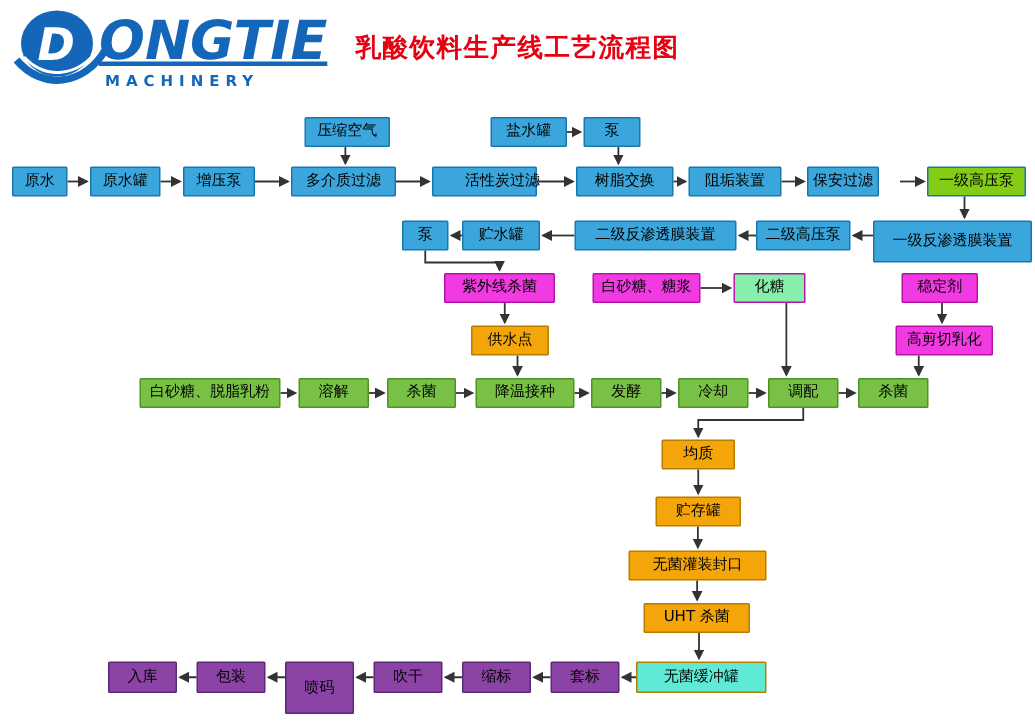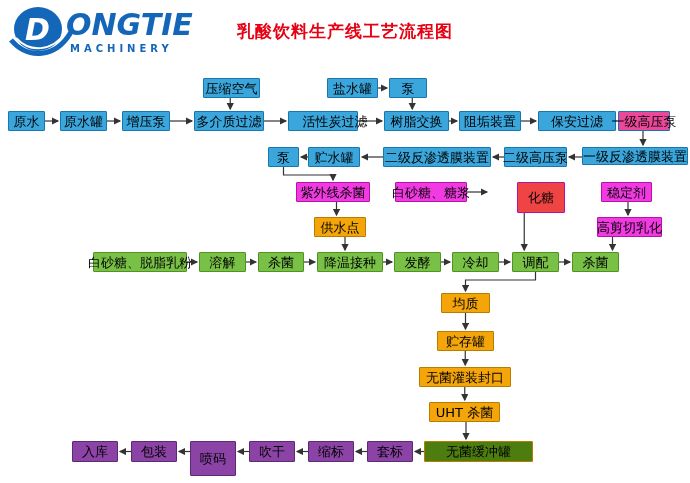--- a/index.html
+++ b/index.html
@@ -4,30 +4,30 @@
 <style>
   html,body{margin:0;padding:0;background:#fff;}
   #stage{
     position:relative;width:690px;height:483px;background:#ffffff;
     font-family:"DejaVu Sans","Liberation Sans",sans-serif;overflow:hidden;
   }
   #edges{position:absolute;left:0;top:0;width:690px;height:483px;pointer-events:none;}
   .edge{fill:none;stroke:var(--c-arrow,#333);stroke-width:1.2;}
   .node{
     position:absolute;display:flex;align-items:center;justify-content:center;
-    font-size:13px;line-height:1;color:#000;border:1px solid #555;
+    font-size:10px;line-height:1;color:#000;border:1px solid #555;
     box-sizing:border-box;white-space:nowrap;border-radius:1px;
   }
   .title{
     position:absolute;top:20px;left:0;width:100%;text-align:center;
     font-size:17px;font-weight:bold;color:var(--c-title,#e60012);letter-spacing:1px;
   }
   .logo{position:absolute;top:4px;left:8px;display:flex;align-items:flex-start;}
   .logo-text{display:flex;flex-direction:column;margin-left:-6px;margin-top:6px;}
-  .brand{font-size:30px;font-weight:bold;font-style:italic;color:var(--c-brand,#1467b8);line-height:1;}
+  .brand{font-size:36px;font-weight:bold;font-style:italic;color:var(--c-brand,#1467b8);line-height:1;text-decoration:underline;}
   .machinery{font-size:10px;font-weight:bold;letter-spacing:4px;color:var(--c-brand,#1467b8);margin-top:3px;margin-left:4px;}
 </style>
 </head>
 <body>
 
 <div id="stage">
 
   <svg id="edges" width="690" height="483" viewBox="0 0 690 483">
     <defs>
       <marker id="arrowhead" markerWidth="7" markerHeight="7" refX="5" refY="3" orient="auto">
@@ -96,46 +96,46 @@
       <div class="node" style="left: 203px; top: 78px; width: 57px; height: 20px; background: rgb(58, 166, 220); border-color: rgb(24, 120, 174);">压缩空气</div>
       <div class="node" style="left: 327px; top: 78px; width: 51px; height: 20px; background: rgb(58, 166, 220); border-color: rgb(24, 120, 174);">盐水罐</div>
       <div class="node" style="left: 389px; top: 78px; width: 38px; height: 20px; background: rgb(58, 166, 220); border-color: rgb(24, 120, 174);">泵</div>
       <div class="node" style="left: 8px; top: 111px; width: 37px; height: 20px; background: rgb(58, 166, 220); border-color: rgb(24, 120, 174);">原水</div>
       <div class="node" style="left: 60px; top: 111px; width: 47px; height: 20px; background: rgb(58, 166, 220); border-color: rgb(24, 120, 174);">原水罐</div>
       <div class="node" style="left: 122px; top: 111px; width: 48px; height: 20px; background: rgb(58, 166, 220); border-color: rgb(24, 120, 174);">增压泵</div>
       <div class="node" style="left: 194px; top: 111px; width: 70px; height: 20px; background: rgb(58, 166, 220); border-color: rgb(24, 120, 174);">多介质过滤</div>
       <div class="node" style="left: 288px; top: 111px; width: 70px; height: 20px; background: rgb(58, 166, 220); border-color: rgb(24, 120, 174); padding-left: 24px;">活性炭过滤</div>
       <div class="node" style="left: 384px; top: 111px; width: 65px; height: 20px; background: rgb(58, 166, 220); border-color: rgb(24, 120, 174);">树脂交换</div>
       <div class="node" style="left: 459px; top: 111px; width: 62px; height: 20px; background: rgb(58, 166, 220); border-color: rgb(24, 120, 174);">阻垢装置</div>
-      <div class="node" style="left: 538px; top: 111px; width: 78px; height: 20px; background: rgb(58, 166, 220); border-color: rgb(24, 120, 174);">保安过滤</div>
-      <div class="node" style="left: 618px; top: 111px; width: 52px; height: 20px; background: #ec4899; border-color: rgb(24, 120, 174);">一级高压泵</div>
+      <div class="node" style="left: 538px; top: 111px; width: 48px; height: 20px; background: rgb(58, 166, 220); border-color: rgb(24, 120, 174);">保安过滤</div>
+      <div class="node" style="left: 618px; top: 111px; width: 66px; height: 20px; background: #84cc16; border-color: rgb(24, 120, 174);">一级高压泵</div>
       <div class="node" style="left: 268px; top: 147px; width: 31px; height: 20px; background: rgb(58, 166, 220); border-color: rgb(24, 120, 174);">泵</div>
       <div class="node" style="left: 308px; top: 147px; width: 52px; height: 20px; background: rgb(58, 166, 220); border-color: rgb(24, 120, 174);">贮水罐</div>
       <div class="node" style="left: 383px; top: 147px; width: 108px; height: 20px; background: rgb(58, 166, 220); border-color: rgb(24, 120, 174);">二级反渗透膜装置</div>
       <div class="node" style="left: 504px; top: 147px; width: 63px; height: 20px; background: rgb(58, 166, 220); border-color: rgb(24, 120, 174); text-align: right;">二级高压泵</div>
-      <div class="node" style="left: 582px; top: 147px; width: 106px; height: 18px; background: rgb(58, 166, 220); border-color: rgb(24, 120, 174);">一级反渗透膜装置</div>
+      <div class="node" style="left: 582px; top: 147px; width: 106px; height: 28px; background: rgb(58, 166, 220); border-color: rgb(24, 120, 174);">一级反渗透膜装置</div>
       <div class="node" style="left: 296px; top: 182px; width: 74px; height: 20px; background: rgb(242, 58, 226); border-color: rgb(181, 19, 168);">紫外线杀菌</div>
       <div class="node" style="left: 395px; top: 182px; width: 72px; height: 20px; background: rgb(242, 58, 226); border-color: rgb(181, 19, 168);">白砂糖、糖浆</div>
-      <div class="node" style="left: 517px; top: 182px; width: 48px; height: 31px; background: #ef4444; border-color: rgb(181, 19, 168);">化糖</div>
+      <div class="node" style="left: 489px; top: 182px; width: 48px; height: 20px; background: #86efac; border-color: rgb(181, 19, 168);">化糖</div>
       <div class="node" style="left: 601px; top: 182px; width: 51px; height: 20px; background: rgb(242, 58, 226); border-color: rgb(181, 19, 168);">稳定剂</div>
       <div class="node" style="left: 314px; top: 217px; width: 52px; height: 20px; background: rgb(243, 165, 10); border-color: rgb(184, 124, 0);">供水点</div>
       <div class="node" style="left: 597px; top: 217px; width: 65px; height: 20px; background: rgb(242, 58, 226); border-color: rgb(181, 19, 168);">高剪切乳化</div>
       <div class="node" style="left: 93px; top: 252px; width: 94px; height: 20px; background: rgb(121, 193, 70); border-color: rgb(79, 148, 32);">白砂糖、脱脂乳粉</div>
       <div class="node" style="left: 199px; top: 252px; width: 47px; height: 20px; background: rgb(121, 193, 70); border-color: rgb(79, 148, 32);">溶解</div>
       <div class="node" style="left: 258px; top: 252px; width: 46px; height: 20px; background: rgb(121, 193, 70); border-color: rgb(79, 148, 32);">杀菌</div>
       <div class="node" style="left: 317px; top: 252px; width: 66px; height: 20px; background: rgb(121, 193, 70); border-color: rgb(79, 148, 32);">降温接种</div>
       <div class="node" style="left: 394px; top: 252px; width: 47px; height: 20px; background: rgb(121, 193, 70); border-color: rgb(79, 148, 32);">发酵</div>
       <div class="node" style="left: 452px; top: 252px; width: 47px; height: 20px; background: rgb(121, 193, 70); border-color: rgb(79, 148, 32);">冷却</div>
       <div class="node" style="left: 512px; top: 252px; width: 47px; height: 20px; background: rgb(121, 193, 70); border-color: rgb(79, 148, 32);">调配</div>
       <div class="node" style="left: 572px; top: 252px; width: 47px; height: 20px; background: rgb(121, 193, 70); border-color: rgb(79, 148, 32);">杀菌</div>
       <div class="node" style="left: 441px; top: 293px; width: 49px; height: 20px; background: rgb(243, 165, 10); border-color: rgb(184, 124, 0);">均质</div>
       <div class="node" style="left: 437px; top: 331px; width: 57px; height: 20px; background: rgb(243, 165, 10); border-color: rgb(184, 124, 0);">贮存罐</div>
       <div class="node" style="left: 419px; top: 367px; width: 92px; height: 20px; background: rgb(243, 165, 10); border-color: rgb(184, 124, 0);">无菌灌装封口</div>
       <div class="node" style="left: 429px; top: 402px; width: 71px; height: 20px; background: rgb(243, 165, 10); border-color: rgb(184, 124, 0);">UHT 杀菌</div>
-      <div class="node" style="left: 424px; top: 441px; width: 109px; height: 21px; background: #4d7c0f; border-color: rgb(184, 124, 0); text-align: center;">无菌缓冲罐</div>
+      <div class="node" style="left: 424px; top: 441px; width: 87px; height: 21px; background: #5eead4; border-color: rgb(184, 124, 0); text-align: center;">无菌缓冲罐</div>
       <div class="node" style="left: 367px; top: 441px; width: 46px; height: 21px; background: rgb(139, 67, 165); border-color: rgb(92, 42, 115);">套标</div>
       <div class="node" style="left: 308px; top: 441px; width: 46px; height: 21px; background: rgb(139, 67, 165); border-color: rgb(92, 42, 115);">缩标</div>
       <div class="node" style="left: 249px; top: 441px; width: 46px; height: 21px; background: rgb(139, 67, 165); border-color: rgb(92, 42, 115);">吹干</div>
       <div class="node" style="left: 190px; top: 441px; width: 46px; height: 35px; background: rgb(139, 67, 165); border-color: rgb(92, 42, 115); text-align: center;">喷码</div>
       <div class="node" style="left: 131px; top: 441px; width: 46px; height: 21px; background: rgb(139, 67, 165); border-color: rgb(92, 42, 115);">包装</div>
       <div class="node" style="left: 72px; top: 441px; width: 46px; height: 21px; background: rgb(139, 67, 165); border-color: rgb(92, 42, 115);">入库</div>
     </div>
 </div>
 
 </body></html>

